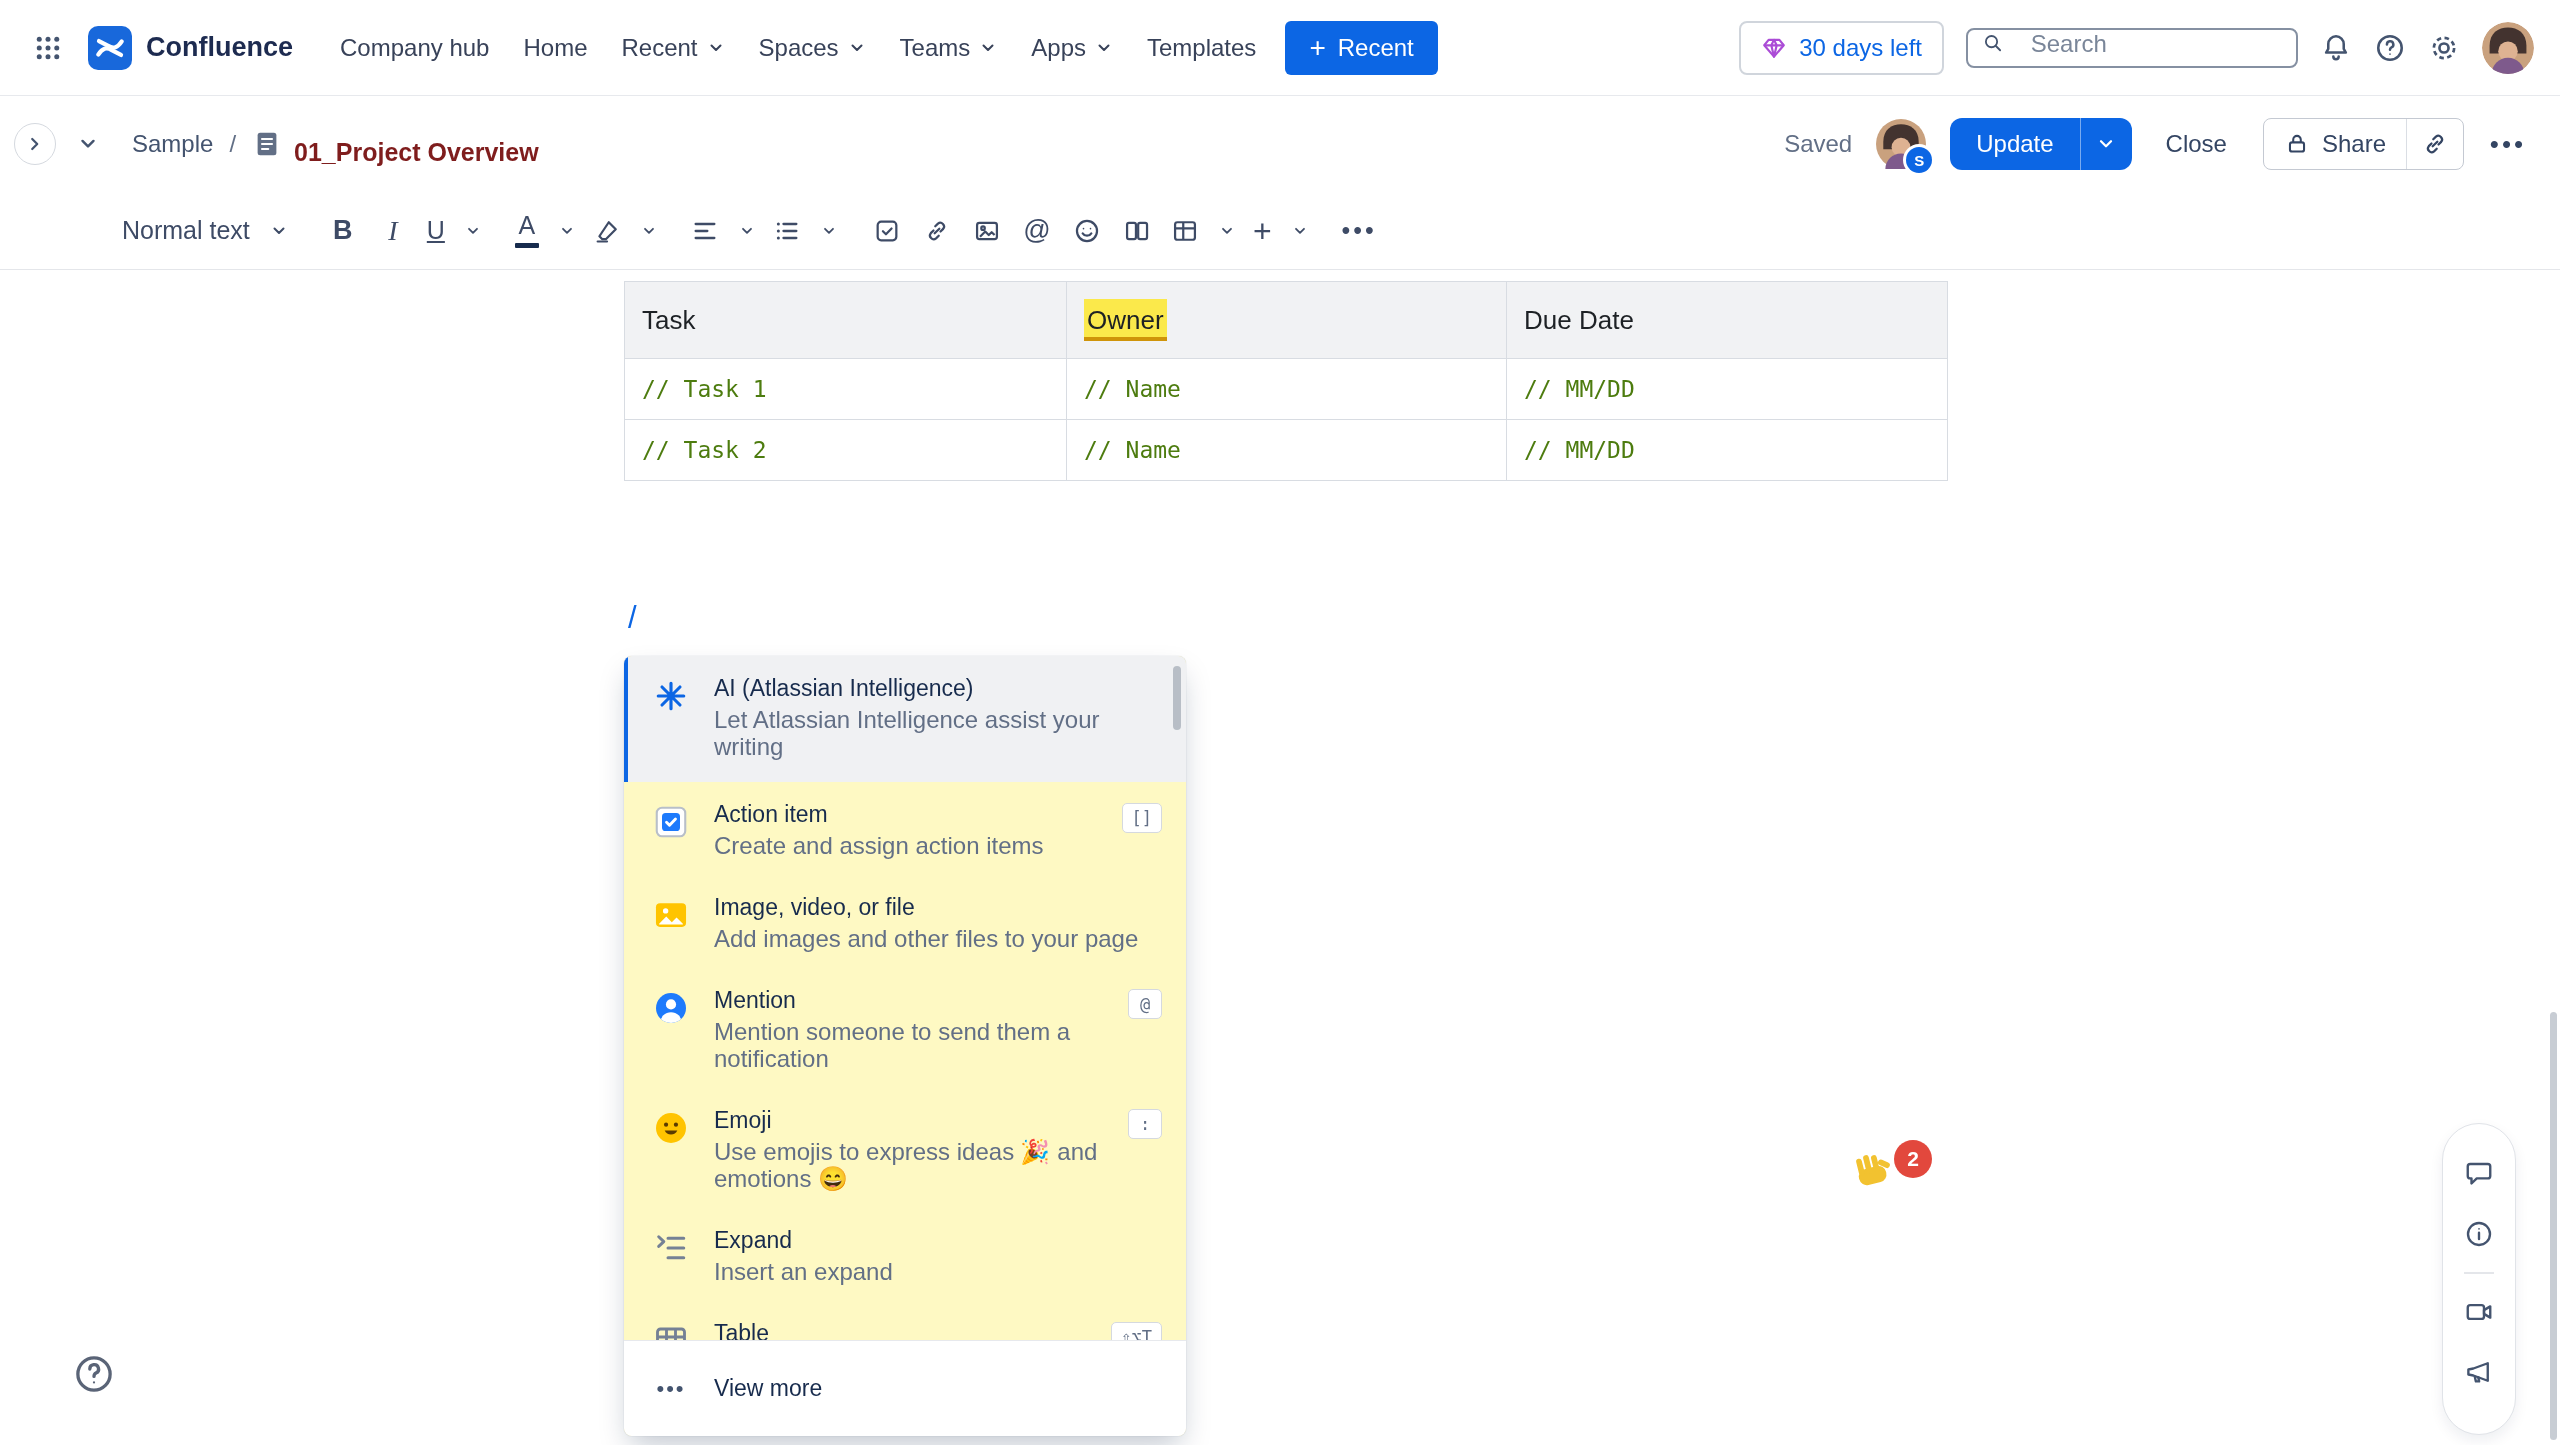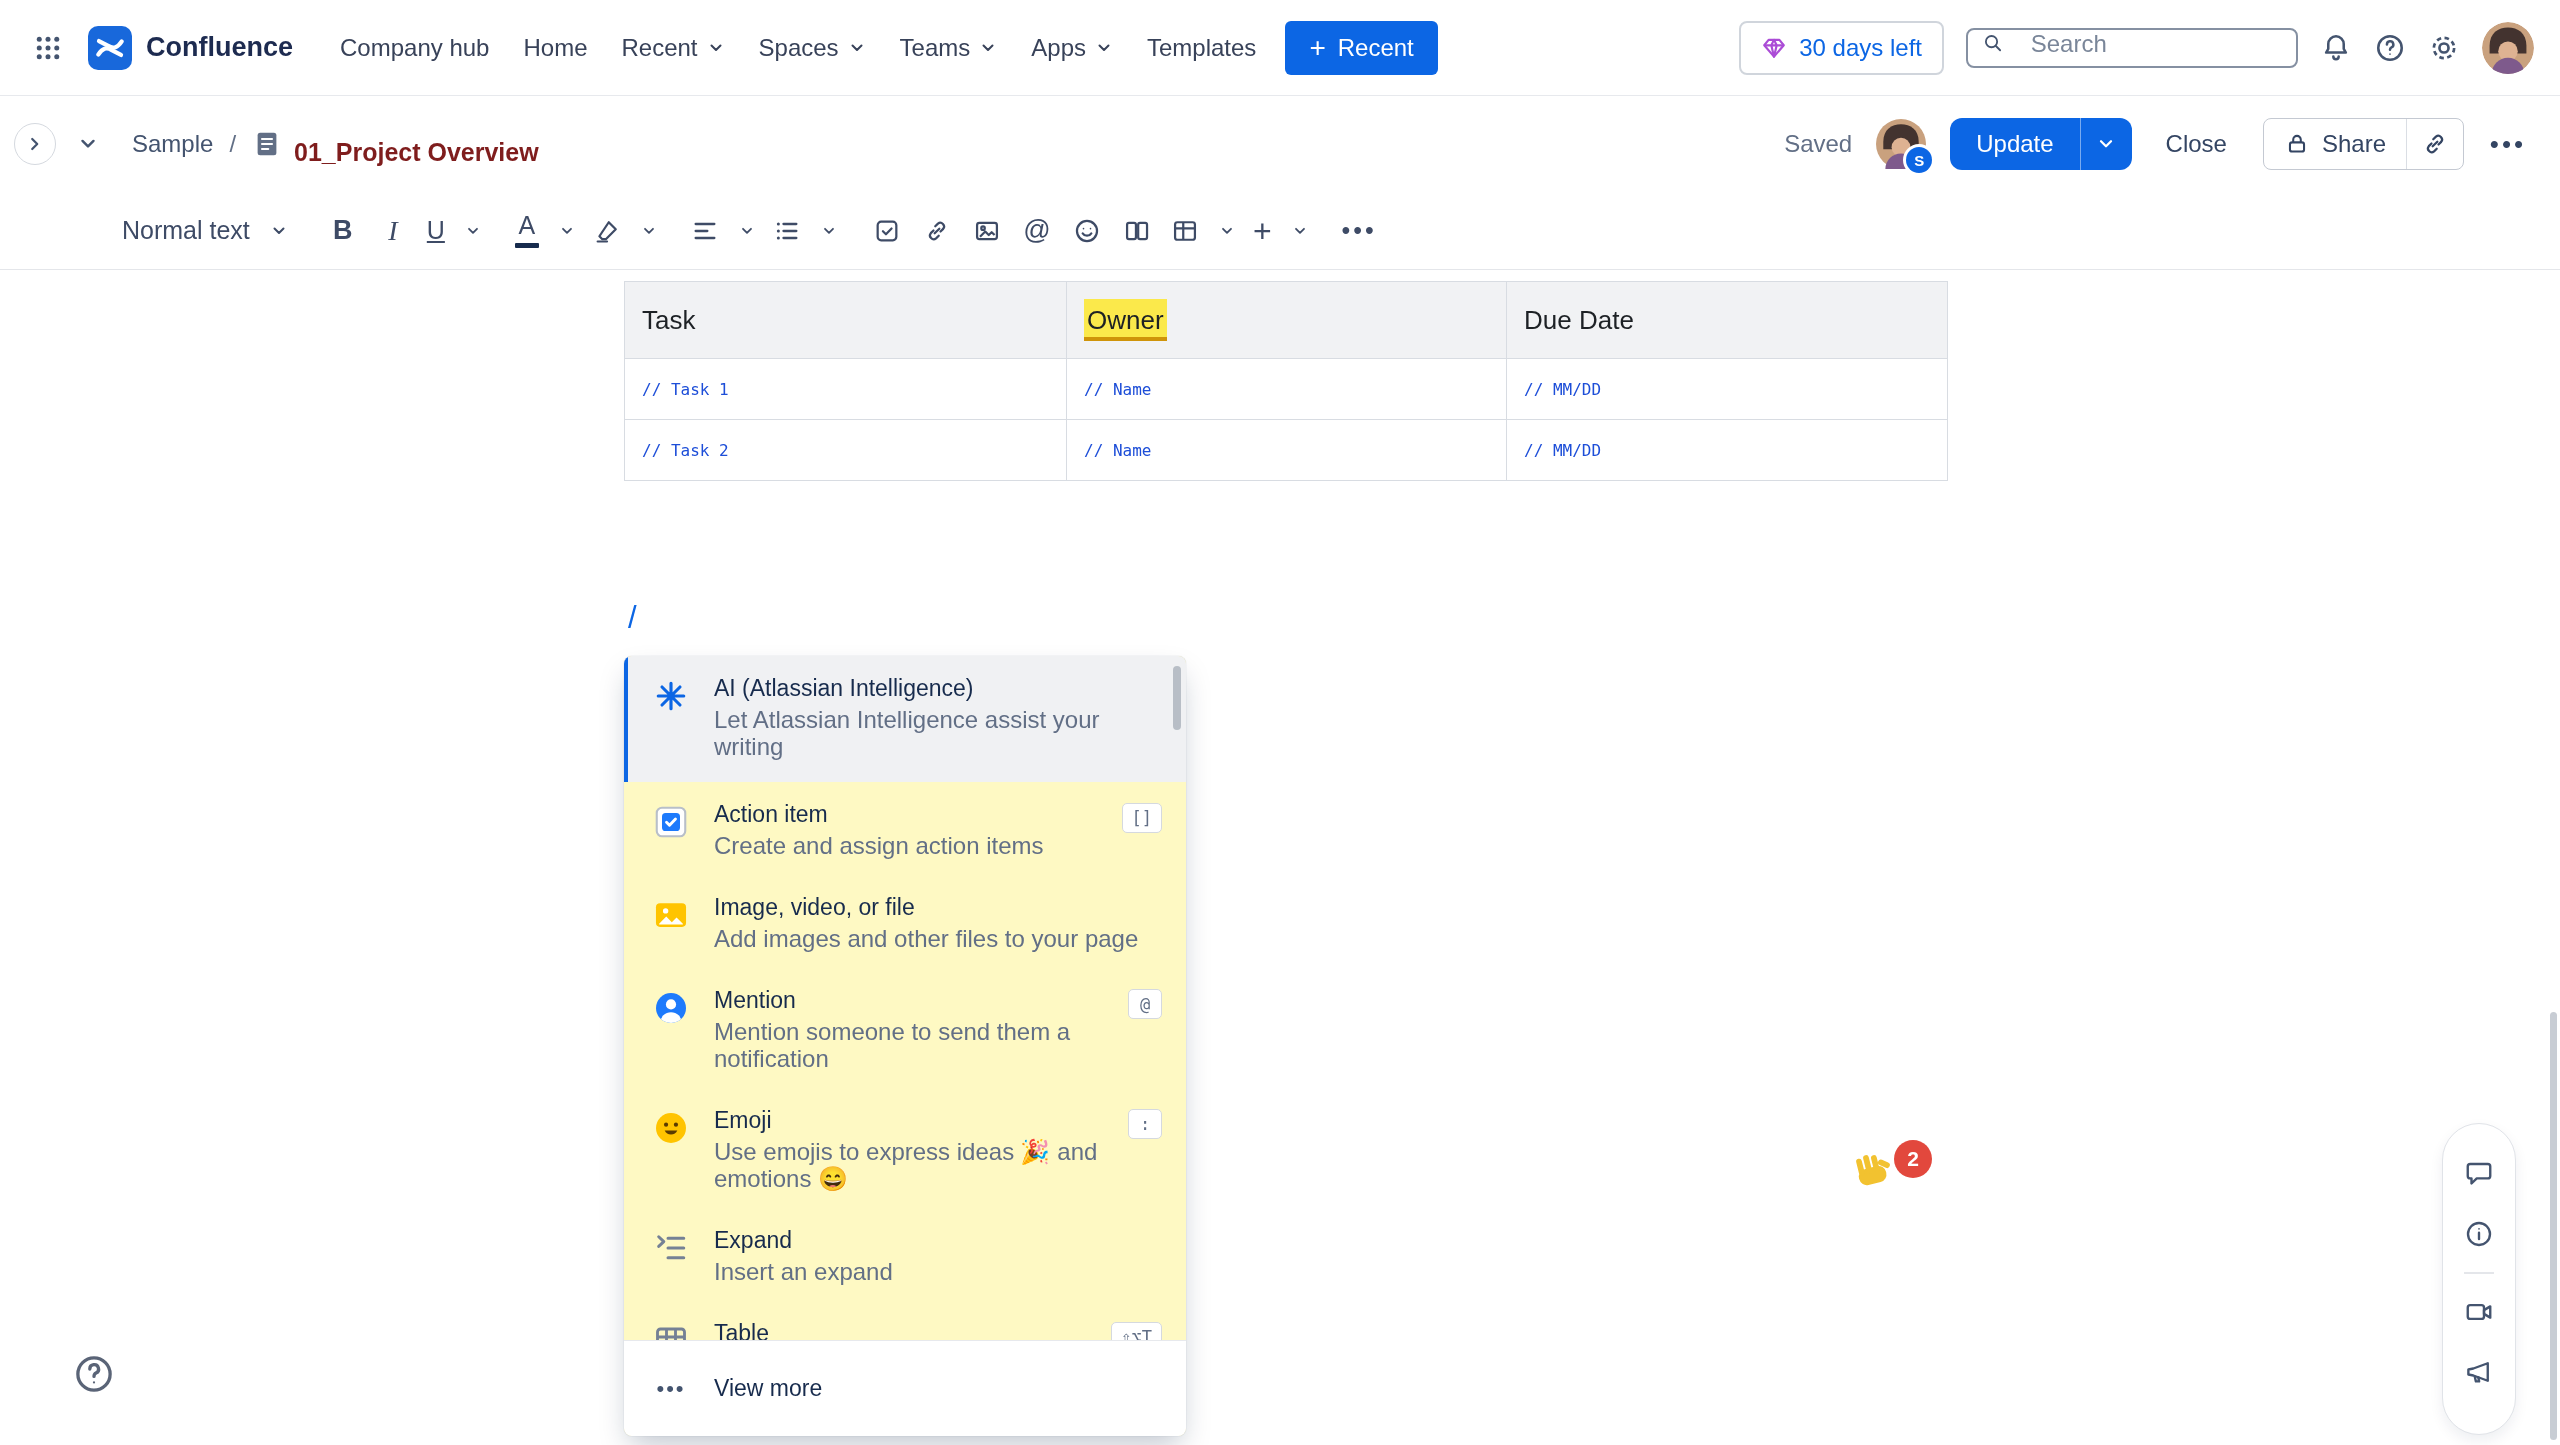--- a/index.html
+++ b/index.html
@@ -60,21 +60,21 @@
   .tb-italic { font-style:italic; font-family:"Liberation Serif",serif; font-size:28px; }
   .tb-underline { text-decoration:underline; }
   .a-color { display:flex; flex-direction:column; align-items:center; line-height:1; gap:5px; }
   .a-color .bar { width:24px; height:5px; background:#172B4D; border-radius:1px; }
 
   
   .content { position:relative; height:1175px; background:#fff; }
   .doc-table { position:absolute; left:624px; top:11px; border-collapse:collapse; table-layout:fixed; }
   .doc-table th, .doc-table td { border:1px solid #D8DCE2; text-align:left; padding:0 17px; }
   .doc-table th { background:#F1F2F4; height:77px; font-weight:400; font-size:26px; color:#1D2125; }
-  .doc-table td { height:61px; font-family:"DejaVu Sans Mono", monospace; font-size:16px; color:#1d4ed8; }
+  .doc-table td { height:61px; font-family:"DejaVu Sans Mono", monospace; font-size:23px; color:#4d7c0f; }
   .owner-hl { background:#FBE94B; border-bottom:4px solid #CF9409; padding:6px 3px 2px 3px; }
   .slash-char { position:absolute; left:628px; top:330px; font-size:31px; color:#0C66E4; }
 
   
   .slash-popup { position:absolute; left:624px; top:386px; width:562px; height:780px; background:#fef9c3; border-radius:8px; box-shadow:0 0 1px rgba(9,30,66,.32), 0 14px 30px -6px rgba(9,30,66,.26); overflow:hidden; }
   .sm-list { position:absolute; left:0; right:0; top:0; bottom:96px; overflow:hidden; }
   .sm-item { position:relative; display:flex; gap:22px; padding:17px 24px 16px 26px; background:none; border:none; width:100%; text-align:left; cursor:pointer; }
   .sm-item.selected { background:#F0F1F3; min-height:126px; }
   .sm-sel-bar { position:absolute; left:0; top:0; bottom:0; width:4px; background:#0C66E4; }
   .sm-icon { width:42px; height:42px; flex:none; display:flex; align-items:center; justify-content:center; margin-top:2px; }

